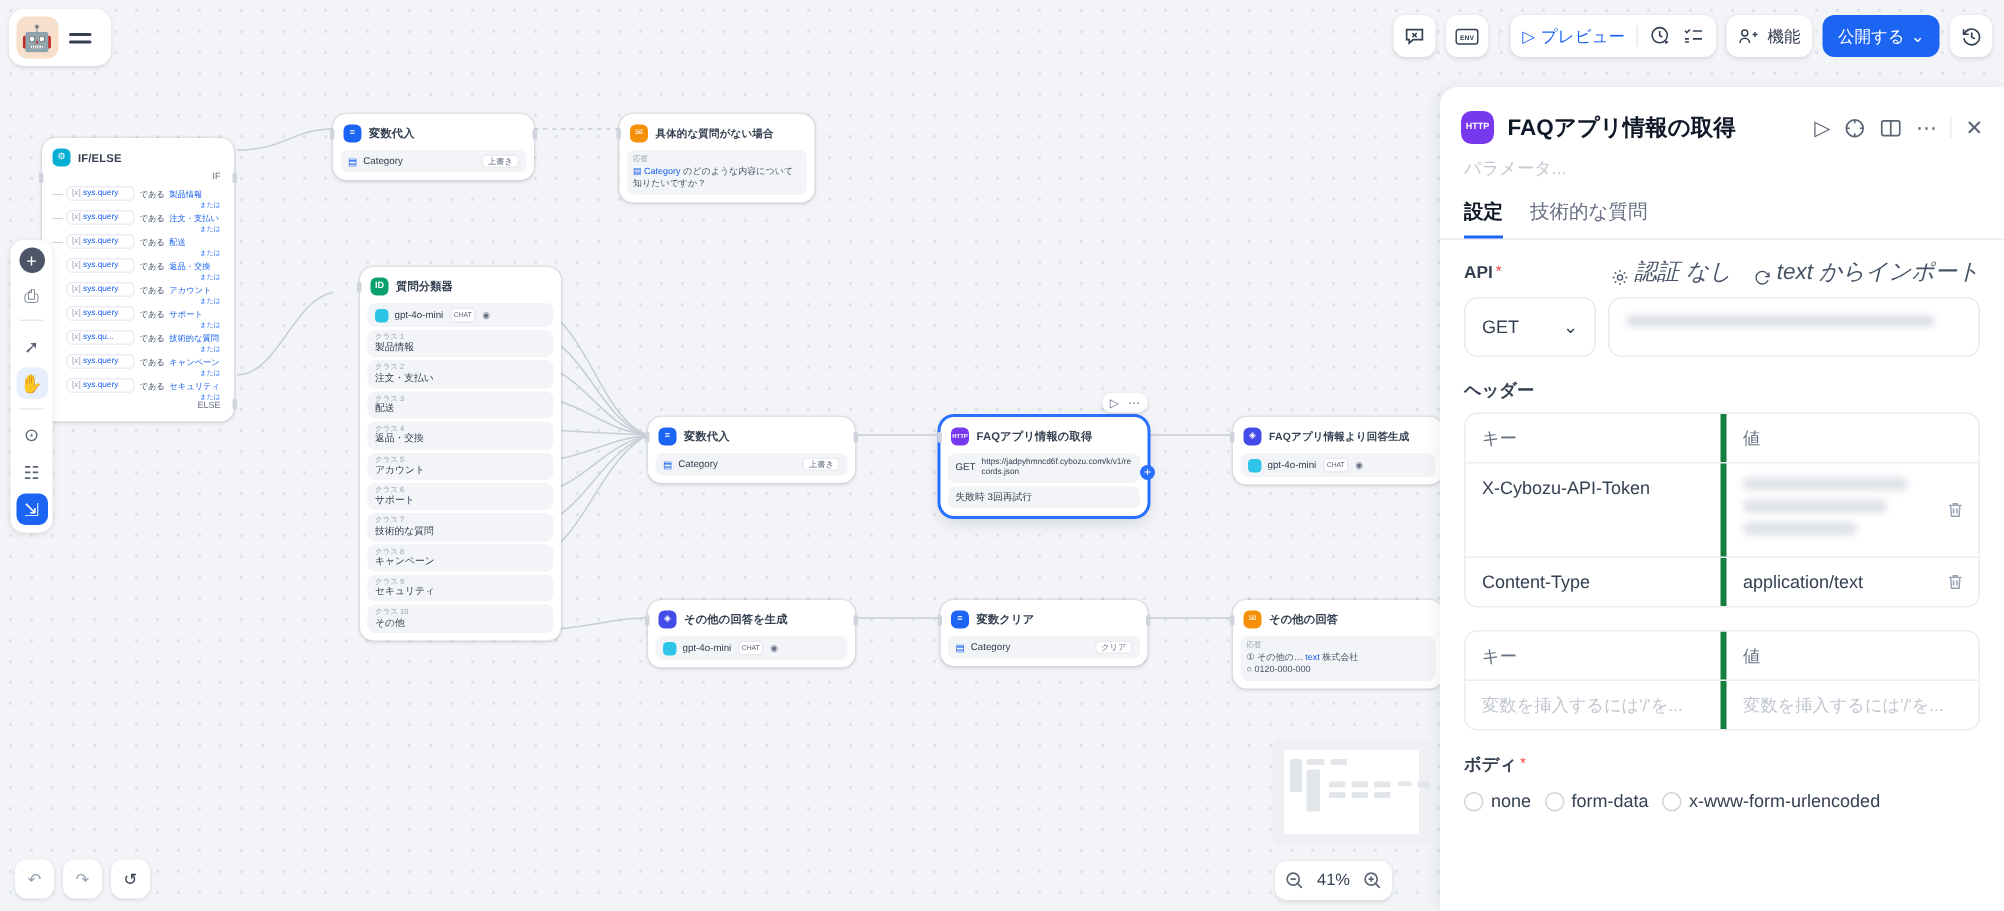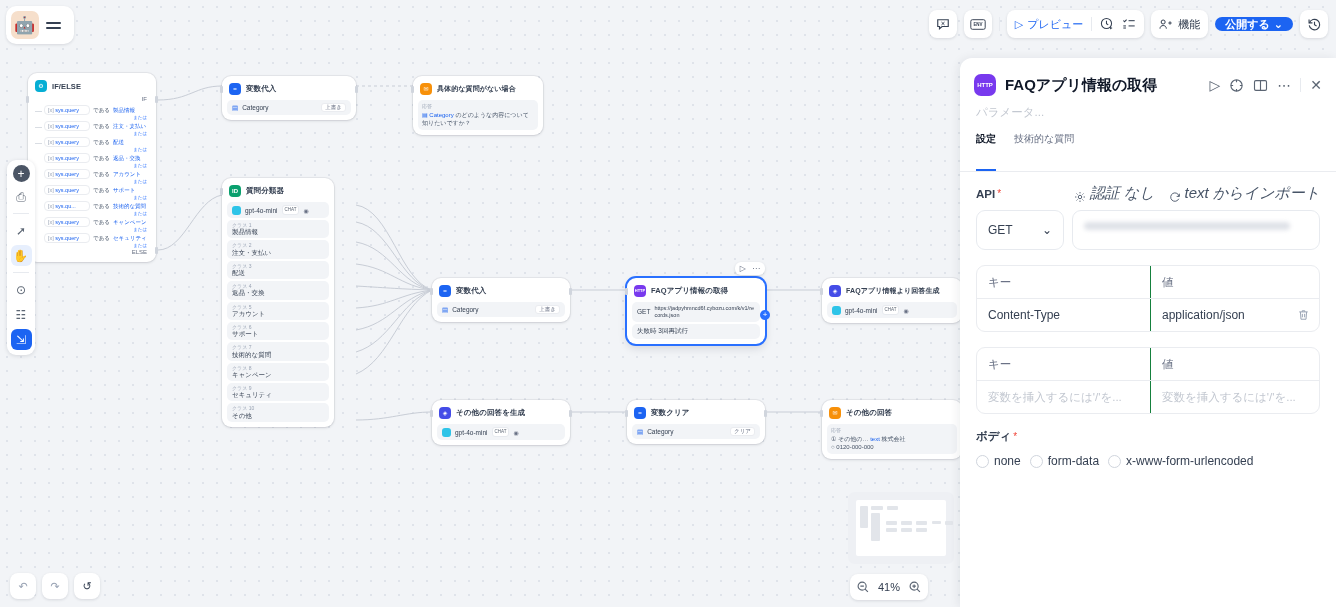--- a/index.html
+++ b/index.html
@@ -146,23 +146,23 @@
   }
   .tb-group {
     height: 28px; border-radius: 8px; background: #fff;
     box-shadow: 0 1px 3px rgba(16,24,40,.12); display: flex;
     align-items: center; padding: 0 8px; gap: 8px; cursor: pointer;
   }
   .tb-item { display: flex; align-items: center; gap: 4px; font-size: 11px; color: #354052; white-space: nowrap; }
   .tb-item.blue { color: #1c64f2; }
   .tb-sep { width: 1px; height: 14px; background: #e7eaef; }
   .tb-primary {
-    height: 14px; border-radius: 8px; background: #1c64f2; color: #fff;
+    height: 28px; border-radius: 8px; background: #1c64f2; color: #fff;
     display: flex; align-items: center; padding: 0 10px; gap: 4px;
-    font-size: 11px; font-weight: bold; cursor: pointer;
+    font-size: 11px; font-weight: normal; cursor: pointer;
   }
 
   
   .bottom-left {
     position: absolute; left: 10px; bottom: 8px; display: flex; gap: 6px;
   }
   .bl-btn {
     width: 26px; height: 26px; border-radius: 8px; background: #fff;
     box-shadow: 0 1px 3px rgba(16,24,40,.12); display: flex;
     align-items: center; justify-content: center; color: #98a2b3; cursor: pointer; font-size: 11px;
@@ -201,21 +201,21 @@
   .p-ico {
     width: 22px; height: 22px; border-radius: 7px; background: #7839ee;
     color: #fff; font-size: 6px; font-weight: bold; display: flex;
     align-items: center; justify-content: center; flex: none;
   }
   .p-title { font-size: 15px; font-weight: bold; color: #101828; flex: 1; white-space: nowrap; }
   .p-act { color: #5b6573; font-size: 14px; cursor: pointer; display: flex; align-items: center; }
   .p-divv { width: 1px; height: 14px; background: #e7eaef; }
   .p-desc { padding: 9px 16px 0 16px; font-size: 11.5px; color: #c2c7d0; }
   .tabs { display: flex; gap: 18px; padding: 12px 16px 0 16px; border-bottom: 1px solid #eaecf0; }
-  .tab { font-size: 10px; color: #676f83; padding-bottom: 23px; cursor: pointer; white-space: nowrap; }
+  .tab { font-size: 13px; color: #676f83; padding-bottom: 7px; cursor: pointer; white-space: nowrap; }
   .tab.active { color: #101828; font-weight: bold; border-bottom: 2px solid #1c64f2; }
 
   .p-body { padding: 12px 16px 0 16px; height: 460px; overflow: hidden; }
   .sec-row { display: flex; align-items: center; margin-bottom: 7px; }
   .sec-lbl { font-size: 11.5px; color: #354052; font-weight: bold; }
   .req { color: #f04438; font-size: 10px; margin-left: 2px; }
   .sec-actions { margin-left: auto; display: flex; align-items: center; gap: 14px; }
   .sec-act { display: flex; align-items: flex-end; gap: 4px; font-size: 15px; color: #475467; cursor: pointer; white-space: nowrap; font-style: italic; }
 
   .api-row { display: flex; gap: 8px; margin-bottom: 15px; }
@@ -227,21 +227,21 @@
   .url-box {
     flex: 1; height: 40px; border: 1px solid #e7eaef; border-radius: 9px;
     background: #fff; padding: 11px; overflow: hidden;
   }
   .blurline { height: 8px; border-radius: 4px; background: #dfe2e8; filter: blur(2.2px); }
 
   .tbl { border: 1px solid #eaecf0; border-radius: 9px; overflow: hidden; margin-bottom: 15px; }
   .tr { display: flex; border-bottom: 1px solid #eaecf0; }
   .tr:last-child { border-bottom: none; }
   .td { padding: 8px 11px; font-size: 12px; color: #354052; min-height: 32px; display: flex; align-items: center; }
-  .td.k { width: 174px; border-right: 1px solid #15803d; }
+  .td.k { width: 174px; border-right: 4px solid #15803d; }
   .td.v { flex: 1; position: relative; }
   .th { color: #676f83; font-size: 11.5px; }
   .trash { position: absolute; right: 9px; top: 50%; transform: translateY(-50%); color: #98a2b3; cursor: pointer; }
   .ph { color: #c2c7d0; font-size: 11.5px; white-space: nowrap; overflow: hidden; }
   .tall { min-height: 58px; align-items: flex-start; padding-top: 9px; }
   .blurblock { width: 120px; }
   .blurblock i { display: block; height: 9px; border-radius: 4px; background: #dfe2e8; filter: blur(2.5px); margin-bottom: 6px; }
 
   .radios { display: flex; align-items: flex-end; gap: 9px; padding-top: 3px; }
   .radio { display: flex; align-items: center; gap: 5px; font-size: 12px; color: #354052; cursor: pointer; white-space: nowrap; }
@@ -280,21 +280,21 @@
         <path d="M570 290 L 627 290"></path>
 
         <path d="M765 290 L 822 290"></path>
 
         <path d="M570 412 L 627 412"></path>
 
         <path d="M765 412 L 822 412"></path>
       </g>
     </svg>
 
-    <div class="node ifnode" style="left:28px; top:73px;">
+    <div class="node ifnode" style="left:28px; top:92px;">
       <div class="node-head">
         <span class="node-ico ico-cyan">⚙</span>
         <span class="node-title">IF/ELSE</span>
       </div>
       <div class="if-lbl">IF</div>
       <div id="cond-list">
           <div class="cond-row">
             <span class="cond-dash">—</span>
             <span class="cond-var"><span class="xb">[x]</span> sys.query</span>
             <span class="cond-op">である</span>
@@ -385,21 +385,21 @@
       </div>
       <div class="resp-box">
         <span class="lbl">応答</span>
         <span class="var-pill">▤</span>
         <span class="var-pill">Category</span>
         <span> のどのような内容について知りたいですか？</span>
       </div>
       <span class="hdl" style="left:-2px; top:10px;"></span>
     </div>
 
-    <div class="node" style="left:222px; top:178px; width:112px;">
+    <div class="node" style="left:240px; top:178px; width:134px;">
       <div class="node-head">
         <span class="node-ico ico-green">ID</span>
         <span class="node-title">質問分類器</span>
       </div>
       <div class="chip model-chip">
         <span class="model-ico"></span>
         <span>gpt-4o-mini</span>
         <span class="badge-chat">CHAT</span>
         <span style="font-size:6px;color:#676f83;">◉</span>
       </div>
@@ -714,36 +714,54 @@
       <div class="api-row">
         <div class="method-sel">
           <span>GET</span>
           <span>⌄</span>
         </div>
         <div class="url-box">
           <div class="blurline" style="width:92%;"></div>
         </div>
       </div>
 
+      <div class="sec-row">
+        <span class="sec-lbl">ヘッダー</span>
+      </div>
       <div class="tbl">
         <div class="tr">
           <span class="td k th">キー</span>
           <span class="td v th">値</span>
         </div>
         <div class="tr">
-          <span class="td k">Content-Type</span>
-          <span class="td v">
-            <span>application/json</span>
+          <span class="td k tall">X-Cybozu-API-Token</span>
+          <span class="td v tall">
+            <span class="blurblock">
+                <i style="width:110px"></i>
+                <i style="width:96px"></i>
+                <i style="width:76px"></i>
+              </span>
             <span class="trash">
               <svg width="13" height="13" viewBox="0 0 16 16" fill="none" stroke="#98a2b3" stroke-width="1.2">
                   <path d="M2.8 4.2h10.4M6.4 4.2V2.8h3.2v1.4M4.2 4.2l.7 9h6.2l.7-9M6.6 6.6v4.2M9.4 6.6v4.2"></path>
                 </svg>
             </span>
           </span>
         </div>
+        <div class="tr">
+          <span class="td k">Content-Type</span>
+          <span class="td v">
+            <span>application/text</span>
+            <span class="trash">
+              <svg width="13" height="13" viewBox="0 0 16 16" fill="none" stroke="#98a2b3" stroke-width="1.2">
+                  <path d="M2.8 4.2h10.4M6.4 4.2V2.8h3.2v1.4M4.2 4.2l.7 9h6.2l.7-9M6.6 6.6v4.2M9.4 6.6v4.2"></path>
+                </svg>
+            </span>
+          </span>
+        </div>
       </div>
 
       <div class="tbl">
         <div class="tr">
           <span class="td k th">キー</span>
           <span class="td v th">値</span>
         </div>
         <div class="tr">
           <span class="td k">
             <span class="ph">変数を挿入するには'/'を...</span>

